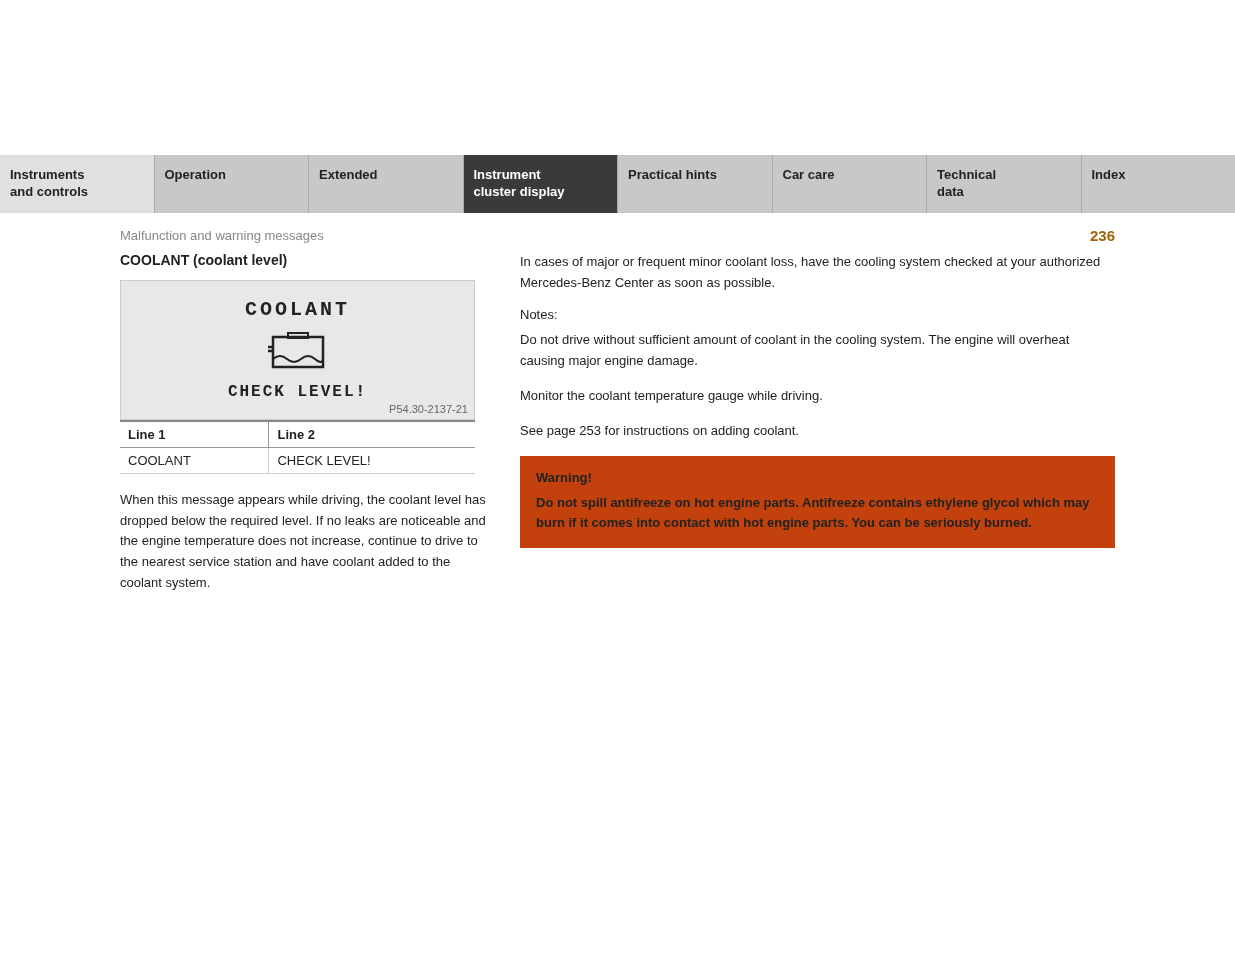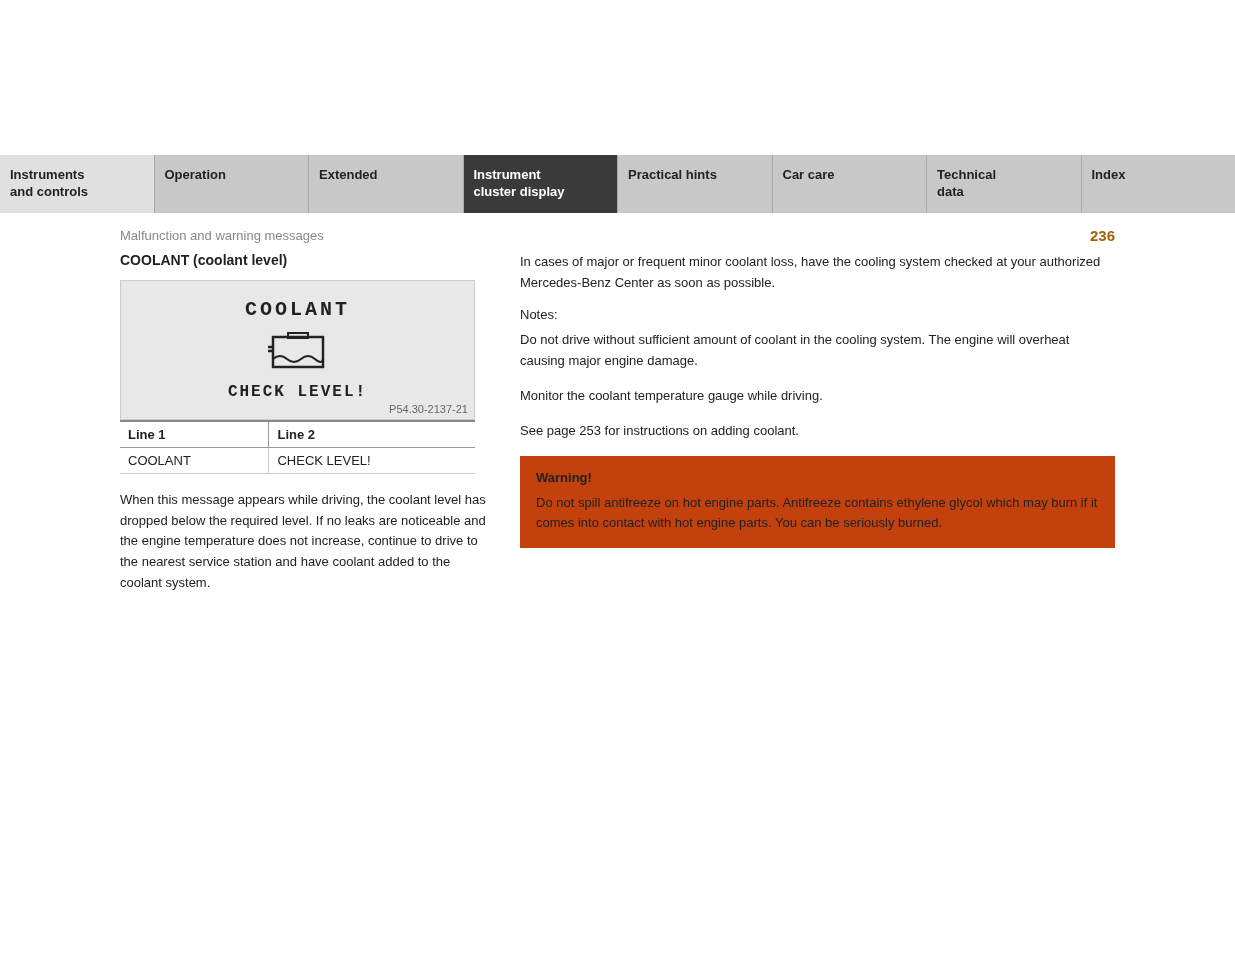--- a/index.html
+++ b/index.html
@@ -170,21 +170,21 @@
       margin-top: 14px;
     }
     .warning-label {
       font-size: 13px;
       font-weight: bold;
       color: #222;
       margin-bottom: 8px;
     }
     .warning-text {
       font-size: 13px;
-      font-weight: normal;
+      font-weight: bold;
       color: #222;
       line-height: 1.6;
     }
 
     
     .coolant-icon-svg {
       width: 60px;
       height: 45px;
     }
   </style>

